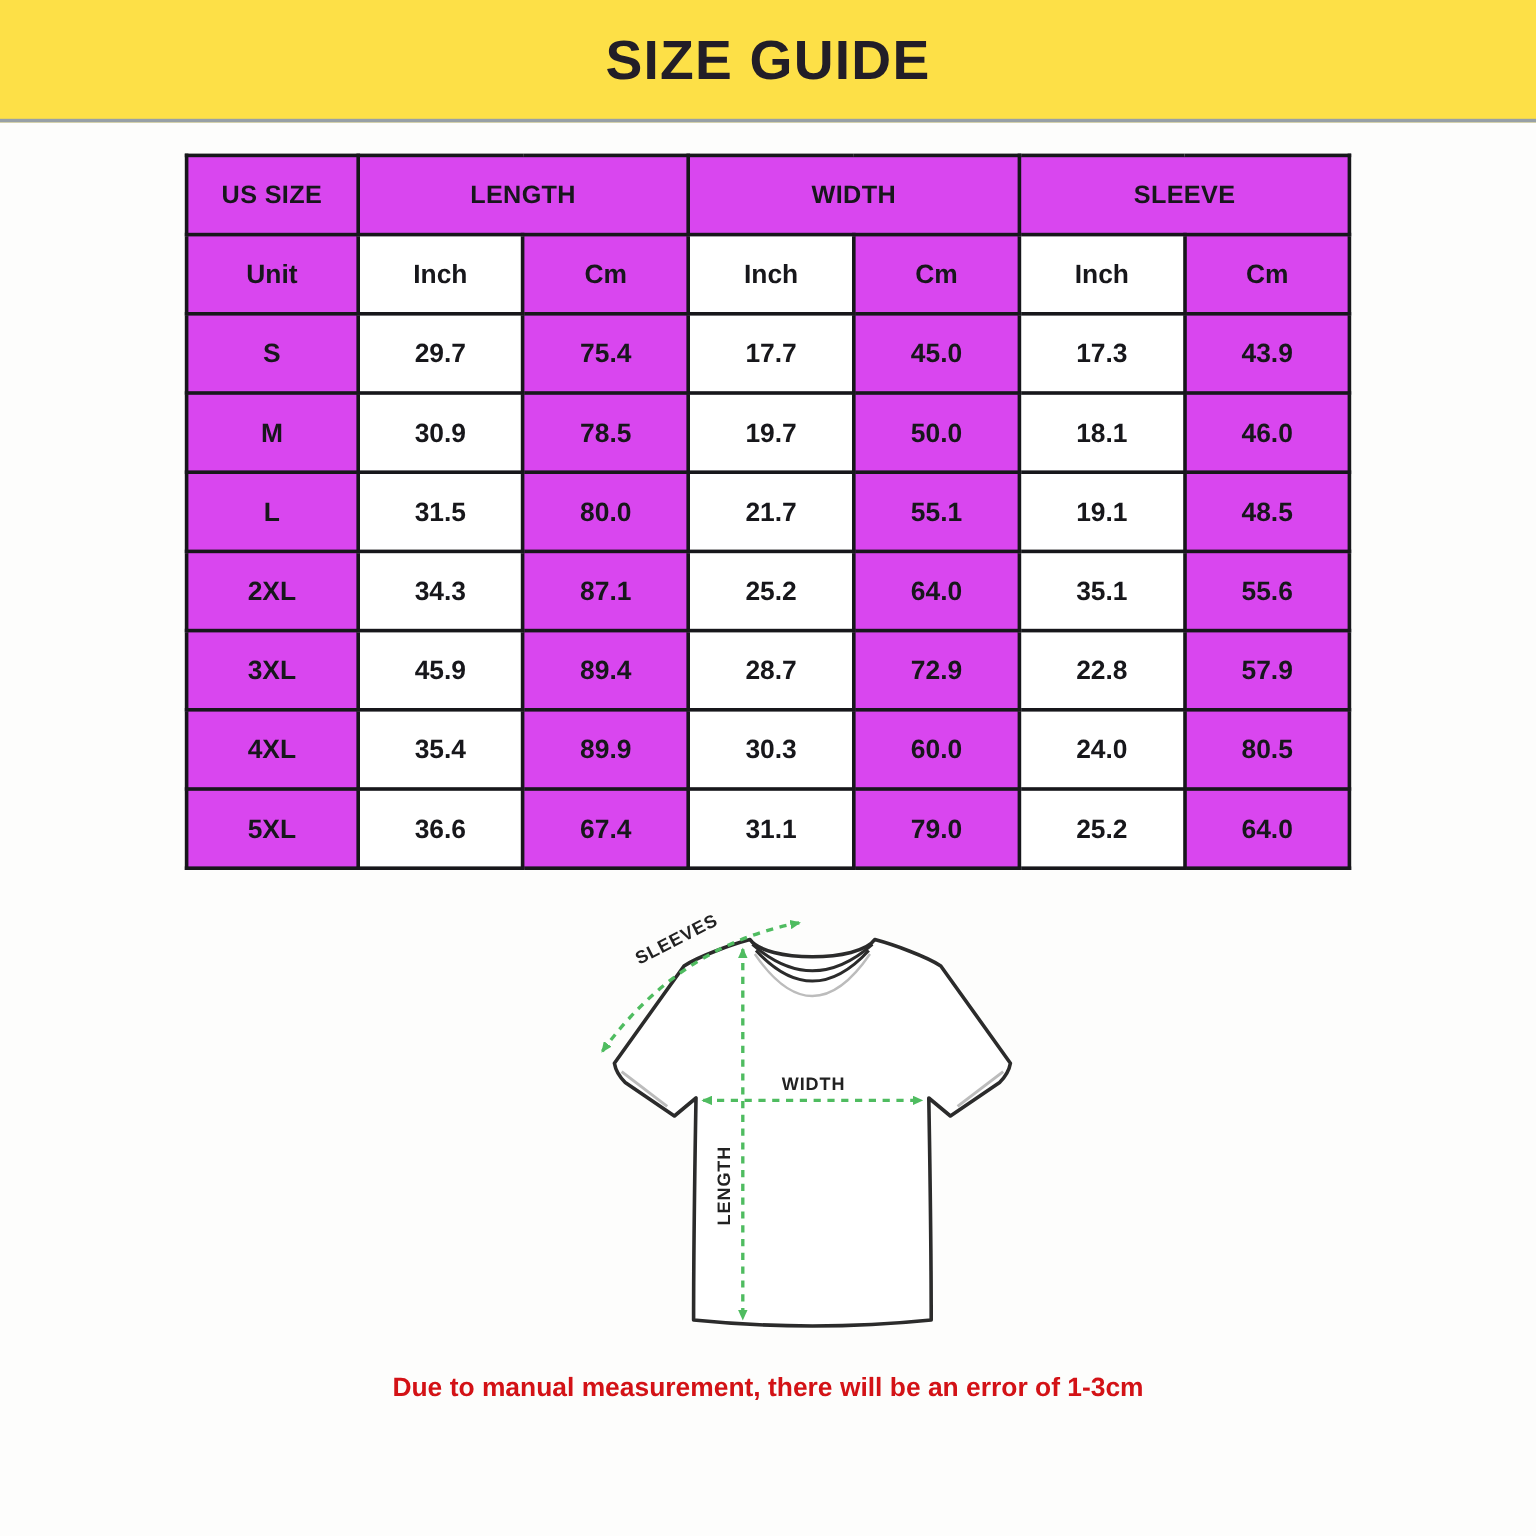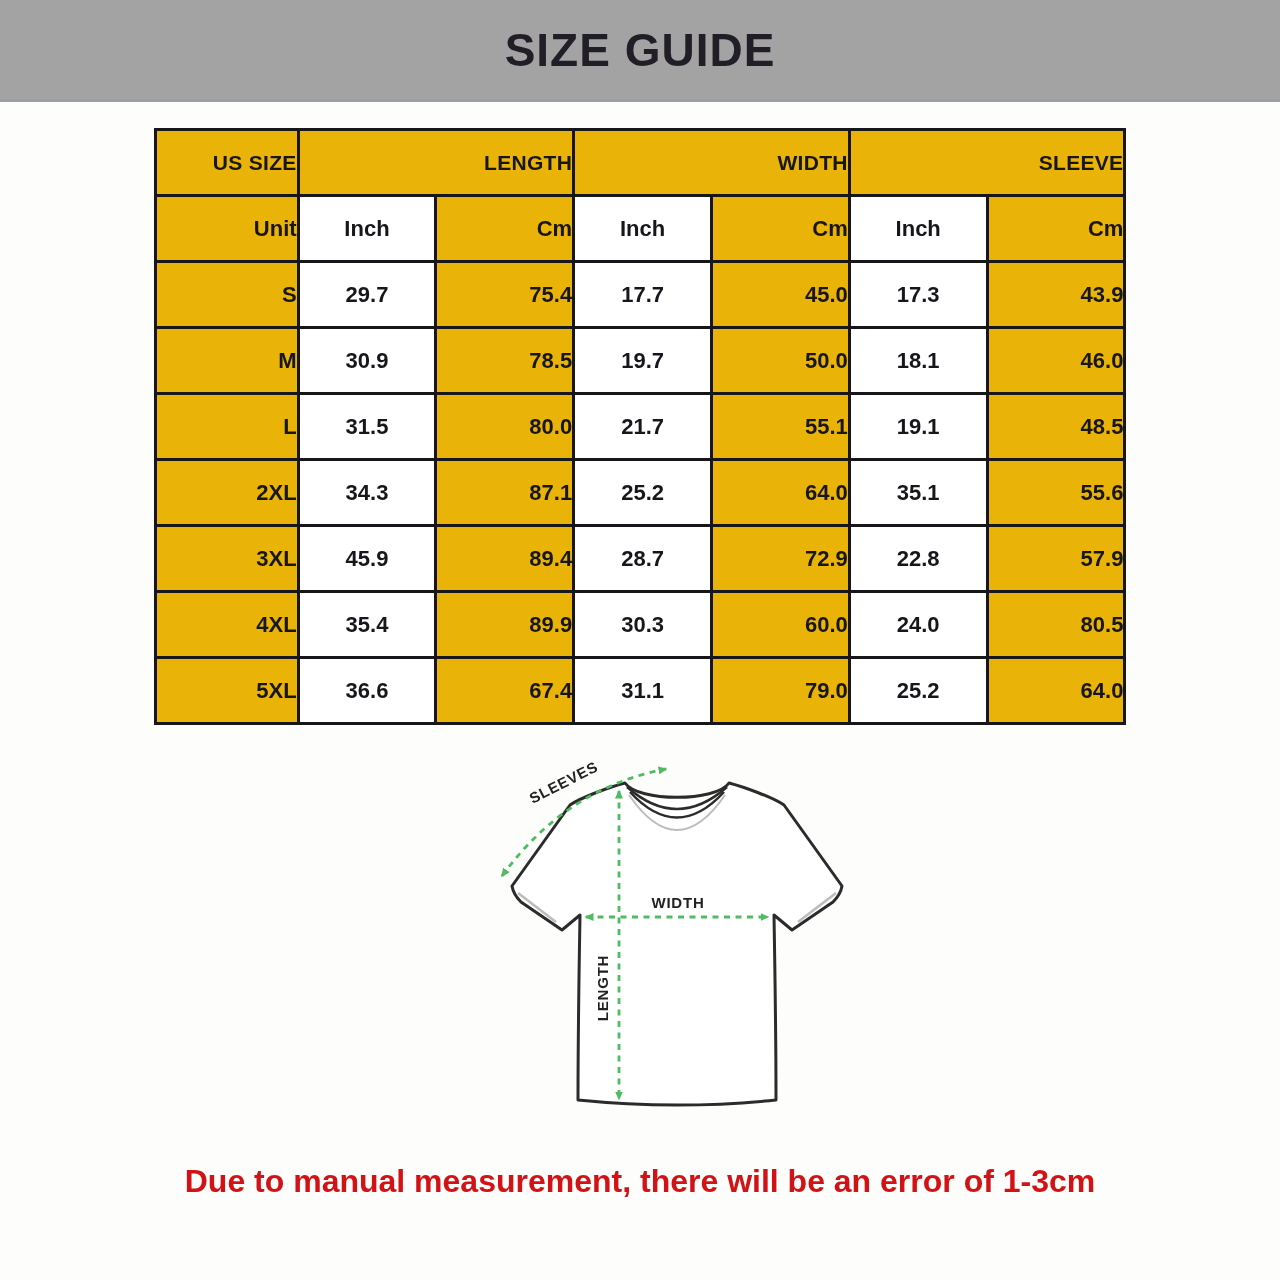--- a/index.html
+++ b/index.html
@@ -7,21 +7,21 @@
   body {
     background: #fdfdfc;
     font-family: "Liberation Sans", sans-serif;
     overflow: hidden;
   }
 
   
   .banner {
     width: 100%;
     height: 102px;
-    background: #a3a3a3;
+    background: #fde047;
     border-bottom: 3px solid #97a0a6;
     display: flex;
     align-items: center;
     justify-content: center;
   }
   .banner-title {
     font-size: 46px;
     font-weight: 800;
     letter-spacing: 1px;
     color: #221e27;
@@ -39,44 +39,43 @@
   .size-table th, .size-table td {
     border: 3px solid #17171b;
     height: 66px;
     text-align: center;
     vertical-align: middle;
     font-weight: 700;
     font-size: 22px;
     color: #17171b;
     background: #ffffff;
   }
-  .size-table .g { background: #eab308; text-align: right; }
+  .size-table .g { background: #d946ef; }
   .size-table .hdr { font-size: 21px; letter-spacing: 0.3px; }
 
   
   .diagram-wrap {
     width: 100%;
     display: flex;
     justify-content: center;
     margin-top: 18px;
   }
   .diagram-wrap svg { transform: translateX(40px); display: block; }
   .diag-label {
     font-family: "Liberation Sans", sans-serif;
     font-weight: 700;
     font-size: 15px;
     letter-spacing: 0.8px;
     fill: #222222;
   }
 
   
   .note {
-    margin-top: 20px;
     text-align: center;
-    font-size: 32px;
+    font-size: 22px;
     font-weight: 700;
     color: #d31216;
   }
 </style>
 </head>
 <body>
 
 <header class="banner">
   <div class="banner-title">SIZE GUIDE</div>
 </header>

